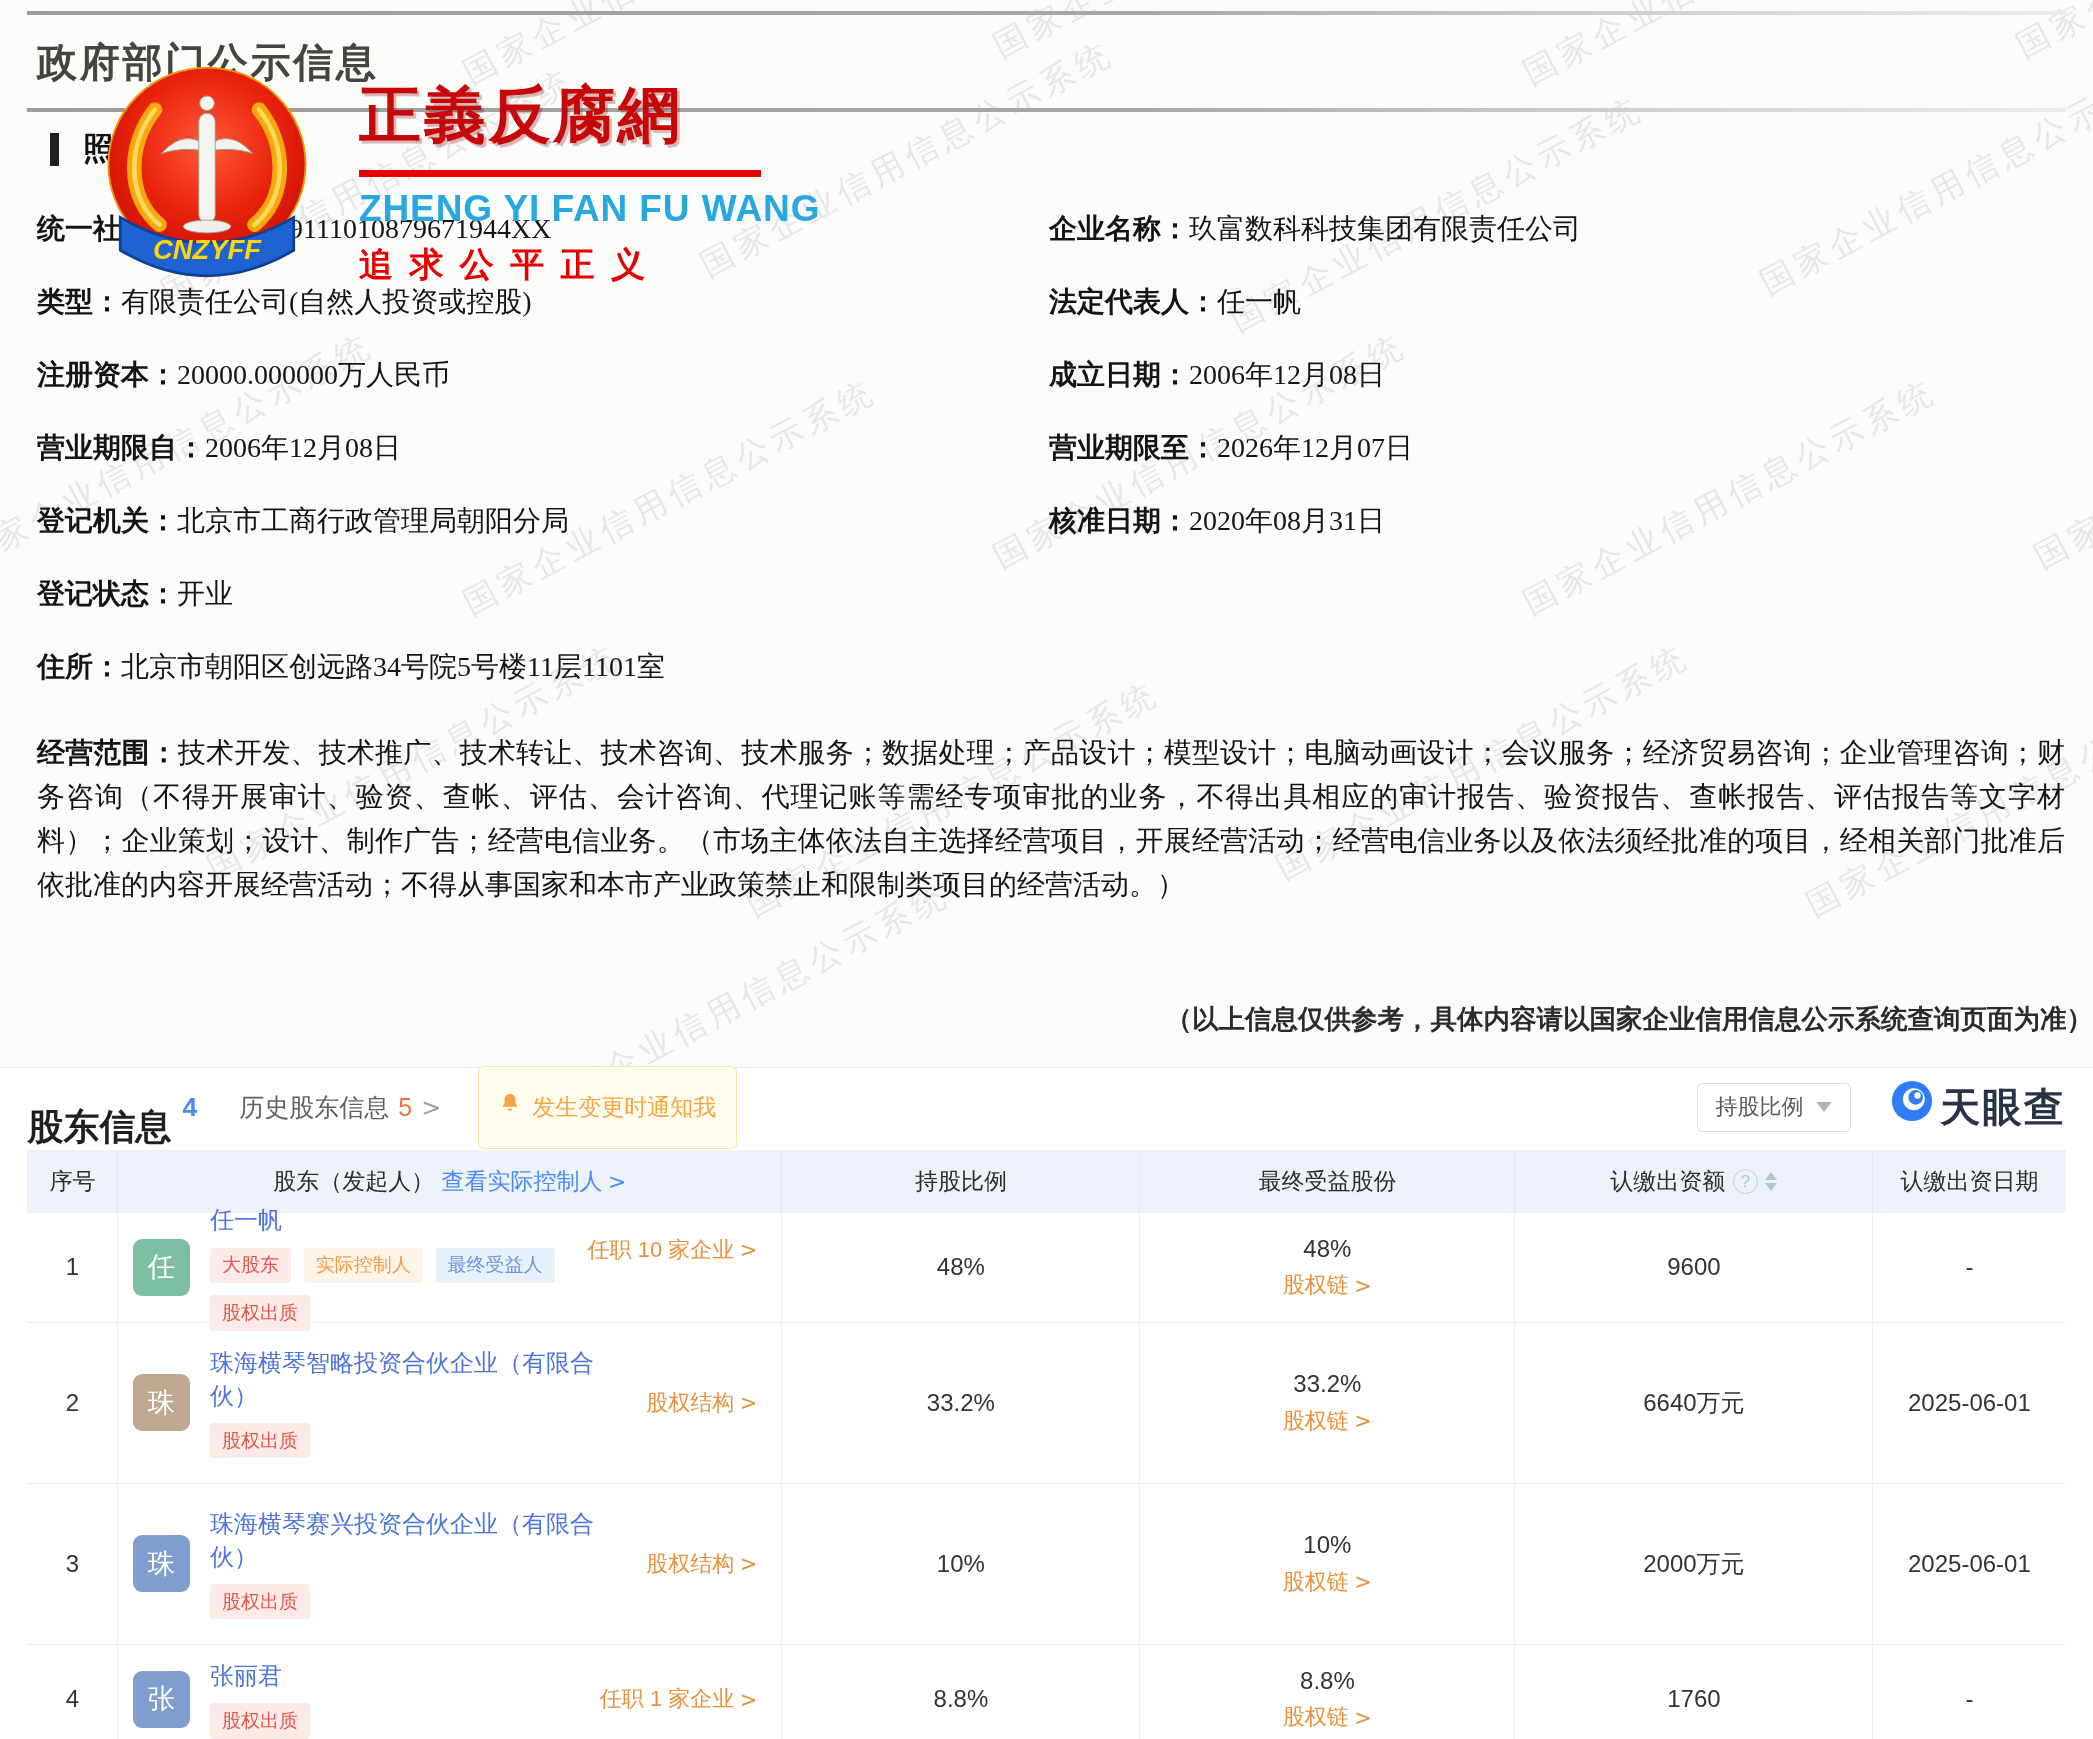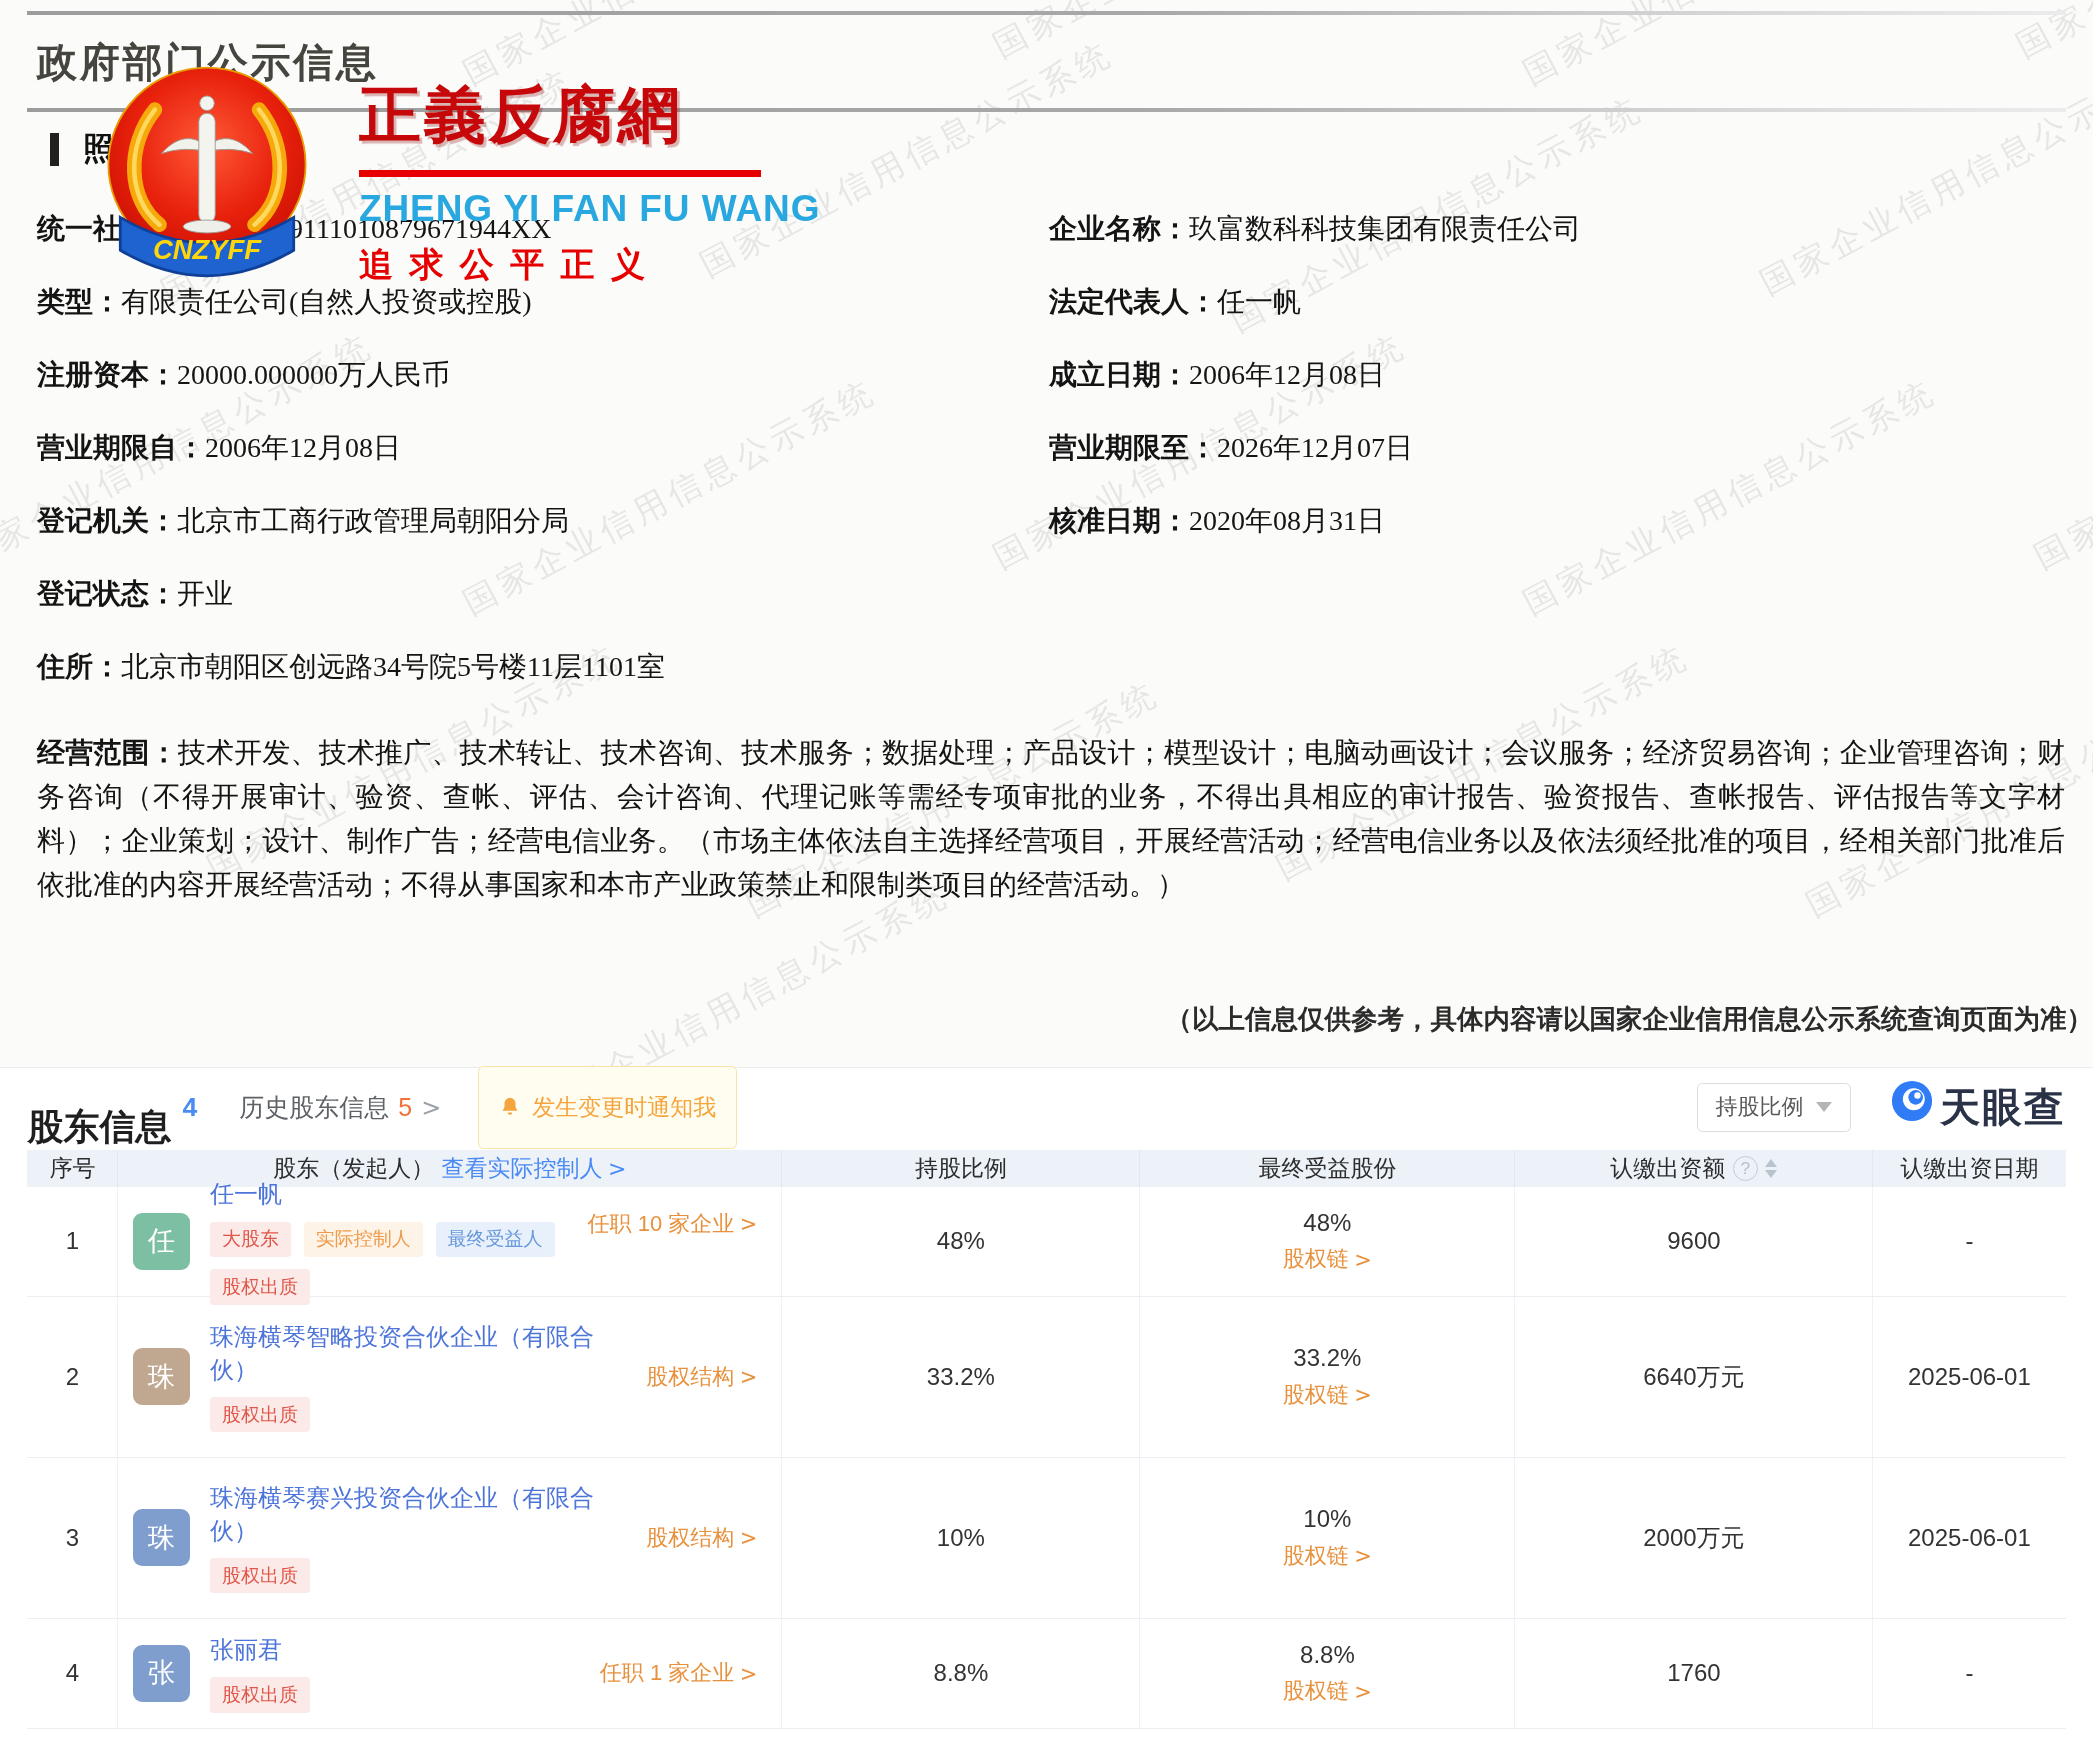--- a/index.html
+++ b/index.html
@@ -49,35 +49,35 @@
   .sh-head { margin:14.6px 27.4px 0 27.4px; height:49px; display:flex; align-items:center; }
   .sh-title { font-size:36px; font-weight:bold; color:#1f1f1f;margin-top:41px; }
   .sh-count { font-size:26.5px; font-weight:bold; color:#4b8bf4; margin-left:11px; }
   .sh-history { margin-left:42px; font-size:25px; color:#5e6266; display:flex;
     align-items:center; gap:9.1px; cursor:pointer; }
   .sh-history .num { color:#f3703a; }
   .chev { font-family:"DejaVu Sans",sans-serif; font-weight:400; }
   .chev-gray::after { content:">"; color:#9aa0a6; font-size:24px; }
   .chev-blue::after { content:">"; color:#4a8af4; font-size:22px; }
   .chev-orange::after { content:">"; color:#e8913d; font-size:21px; }
-  .notify-btn { margin-left:37px; display:flex; align-items:center; gap:11px;
+  .notify-btn { margin-left:37px; display:flex; align-items:flex-start; gap:11px;
     background:#fffcf0; border:1.8px solid #f7e3a9; border-radius:5.5px;
     padding:25px 20px; font-size:23px; color:#f5a53d; cursor:pointer; }
   .spacer { flex:1; }
   .sort-dd { width:154px; height:49px; border:1.8px solid #dcdcdc; border-radius:5.5px;
     display:flex; align-items:center; justify-content:center; gap:12.8px;
     font-size:22px; color:#595959; background:#fff; cursor:pointer; }
   .caret-down { width:0; height:0; border-left:8.2px solid transparent;
     border-right:8.2px solid transparent; border-top:10px solid #b5b5b5; }
   .brand { margin-left:40px; display:flex; gap:7.3px; }
   .brand-text { font-size:40px; font-weight:800; color:#2a3247; letter-spacing:1.8px; }
 
   .table { margin:18.3px 27.4px 0 27.4px; }
   .tr { display:flex; align-items:stretch; border-bottom:0.9px solid #ebeff3; background:#fff; }
-  .thr { background:#edf2f9; border-bottom:none; height:37px; }
+  .thr { background:#edf2f9; border-bottom:none; height:63px; }
   .td,.th { display:flex; align-items:center; justify-content:center;
     border-right:0.9px solid #eef1f5; font-size:24px; color:#333; }
   .th { font-size:23px; color:#2c2c2c; border-right:0.9px solid #e2e8ef; gap:7.3px; }
   .c-idx { width:91px; } .c-holder { width:664px; } .c-ratio { width:358px; }
   .c-benefit { width:375px; } .c-amount { width:358px; } .c-date { width:192px; }
   .td:last-child,.th:last-child { border-right:none; }
   .row-short { height:110px; } .row-tall { height:161px; }
 
   .th-link { color:#4a8af4; cursor:pointer; display:flex; gap:5.5px; align-items:center; }
   .qmark { width:25.6px; height:25.6px; border:1.8px solid #c3cdd6; border-radius:50%;

